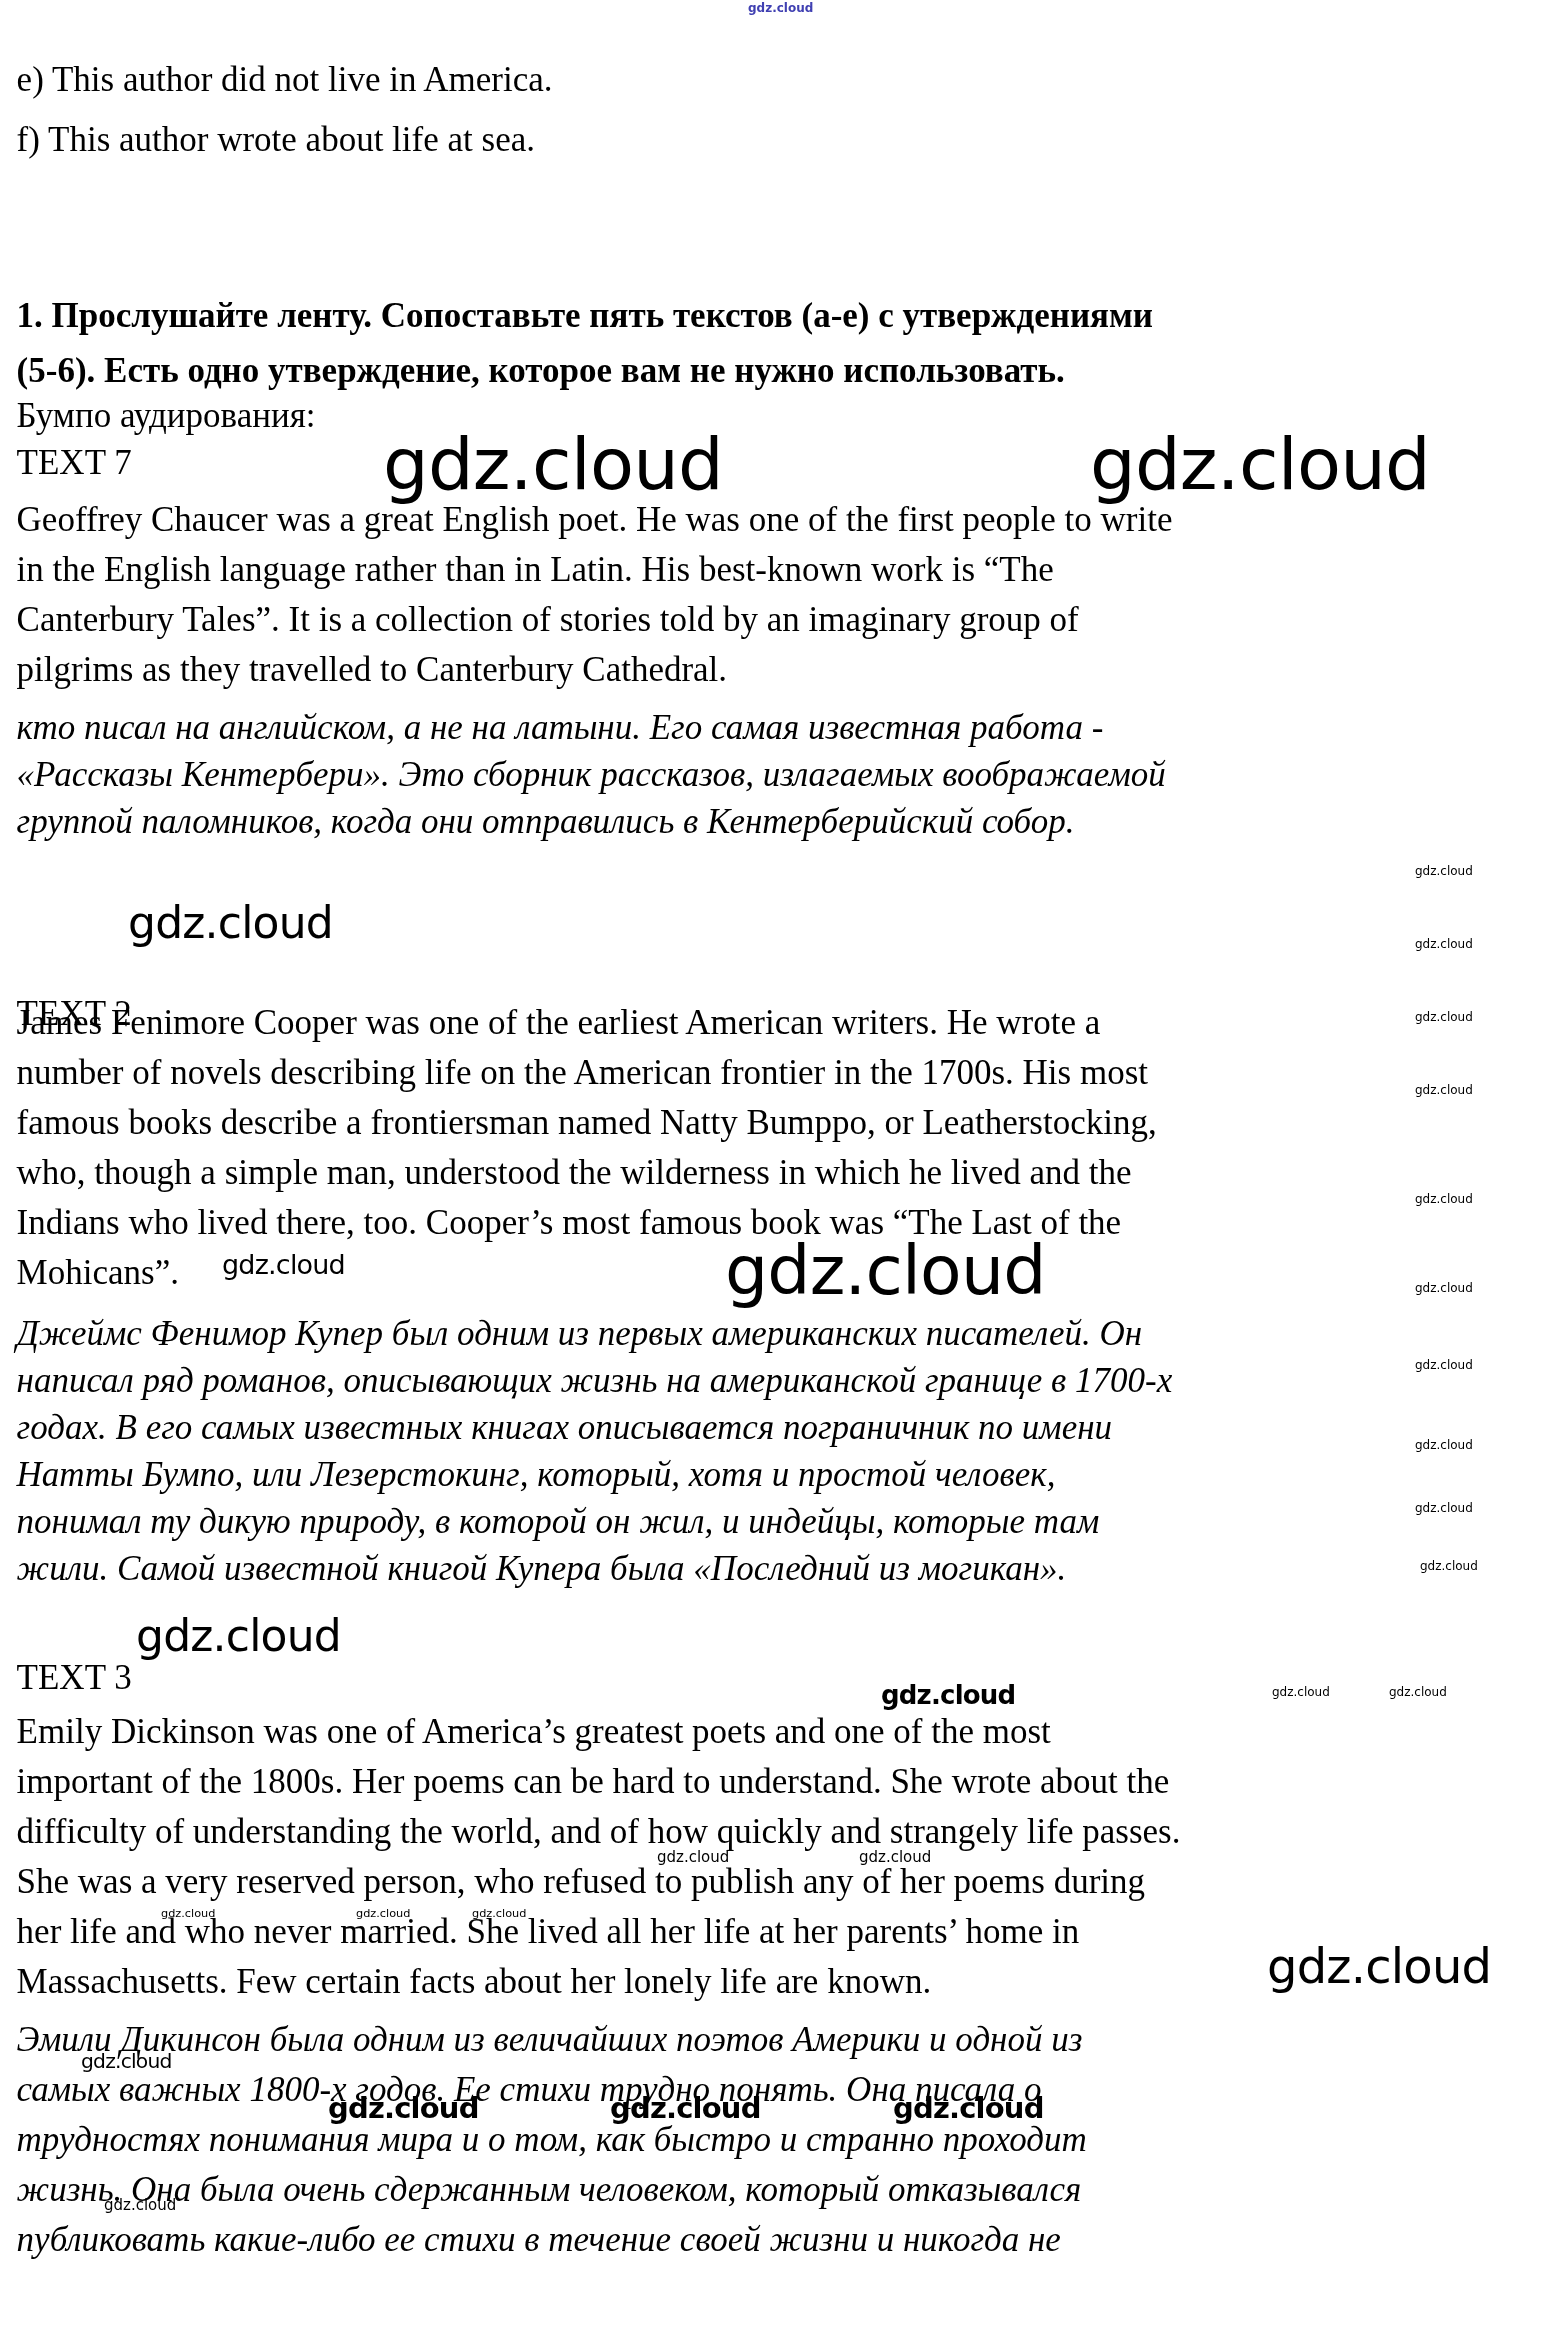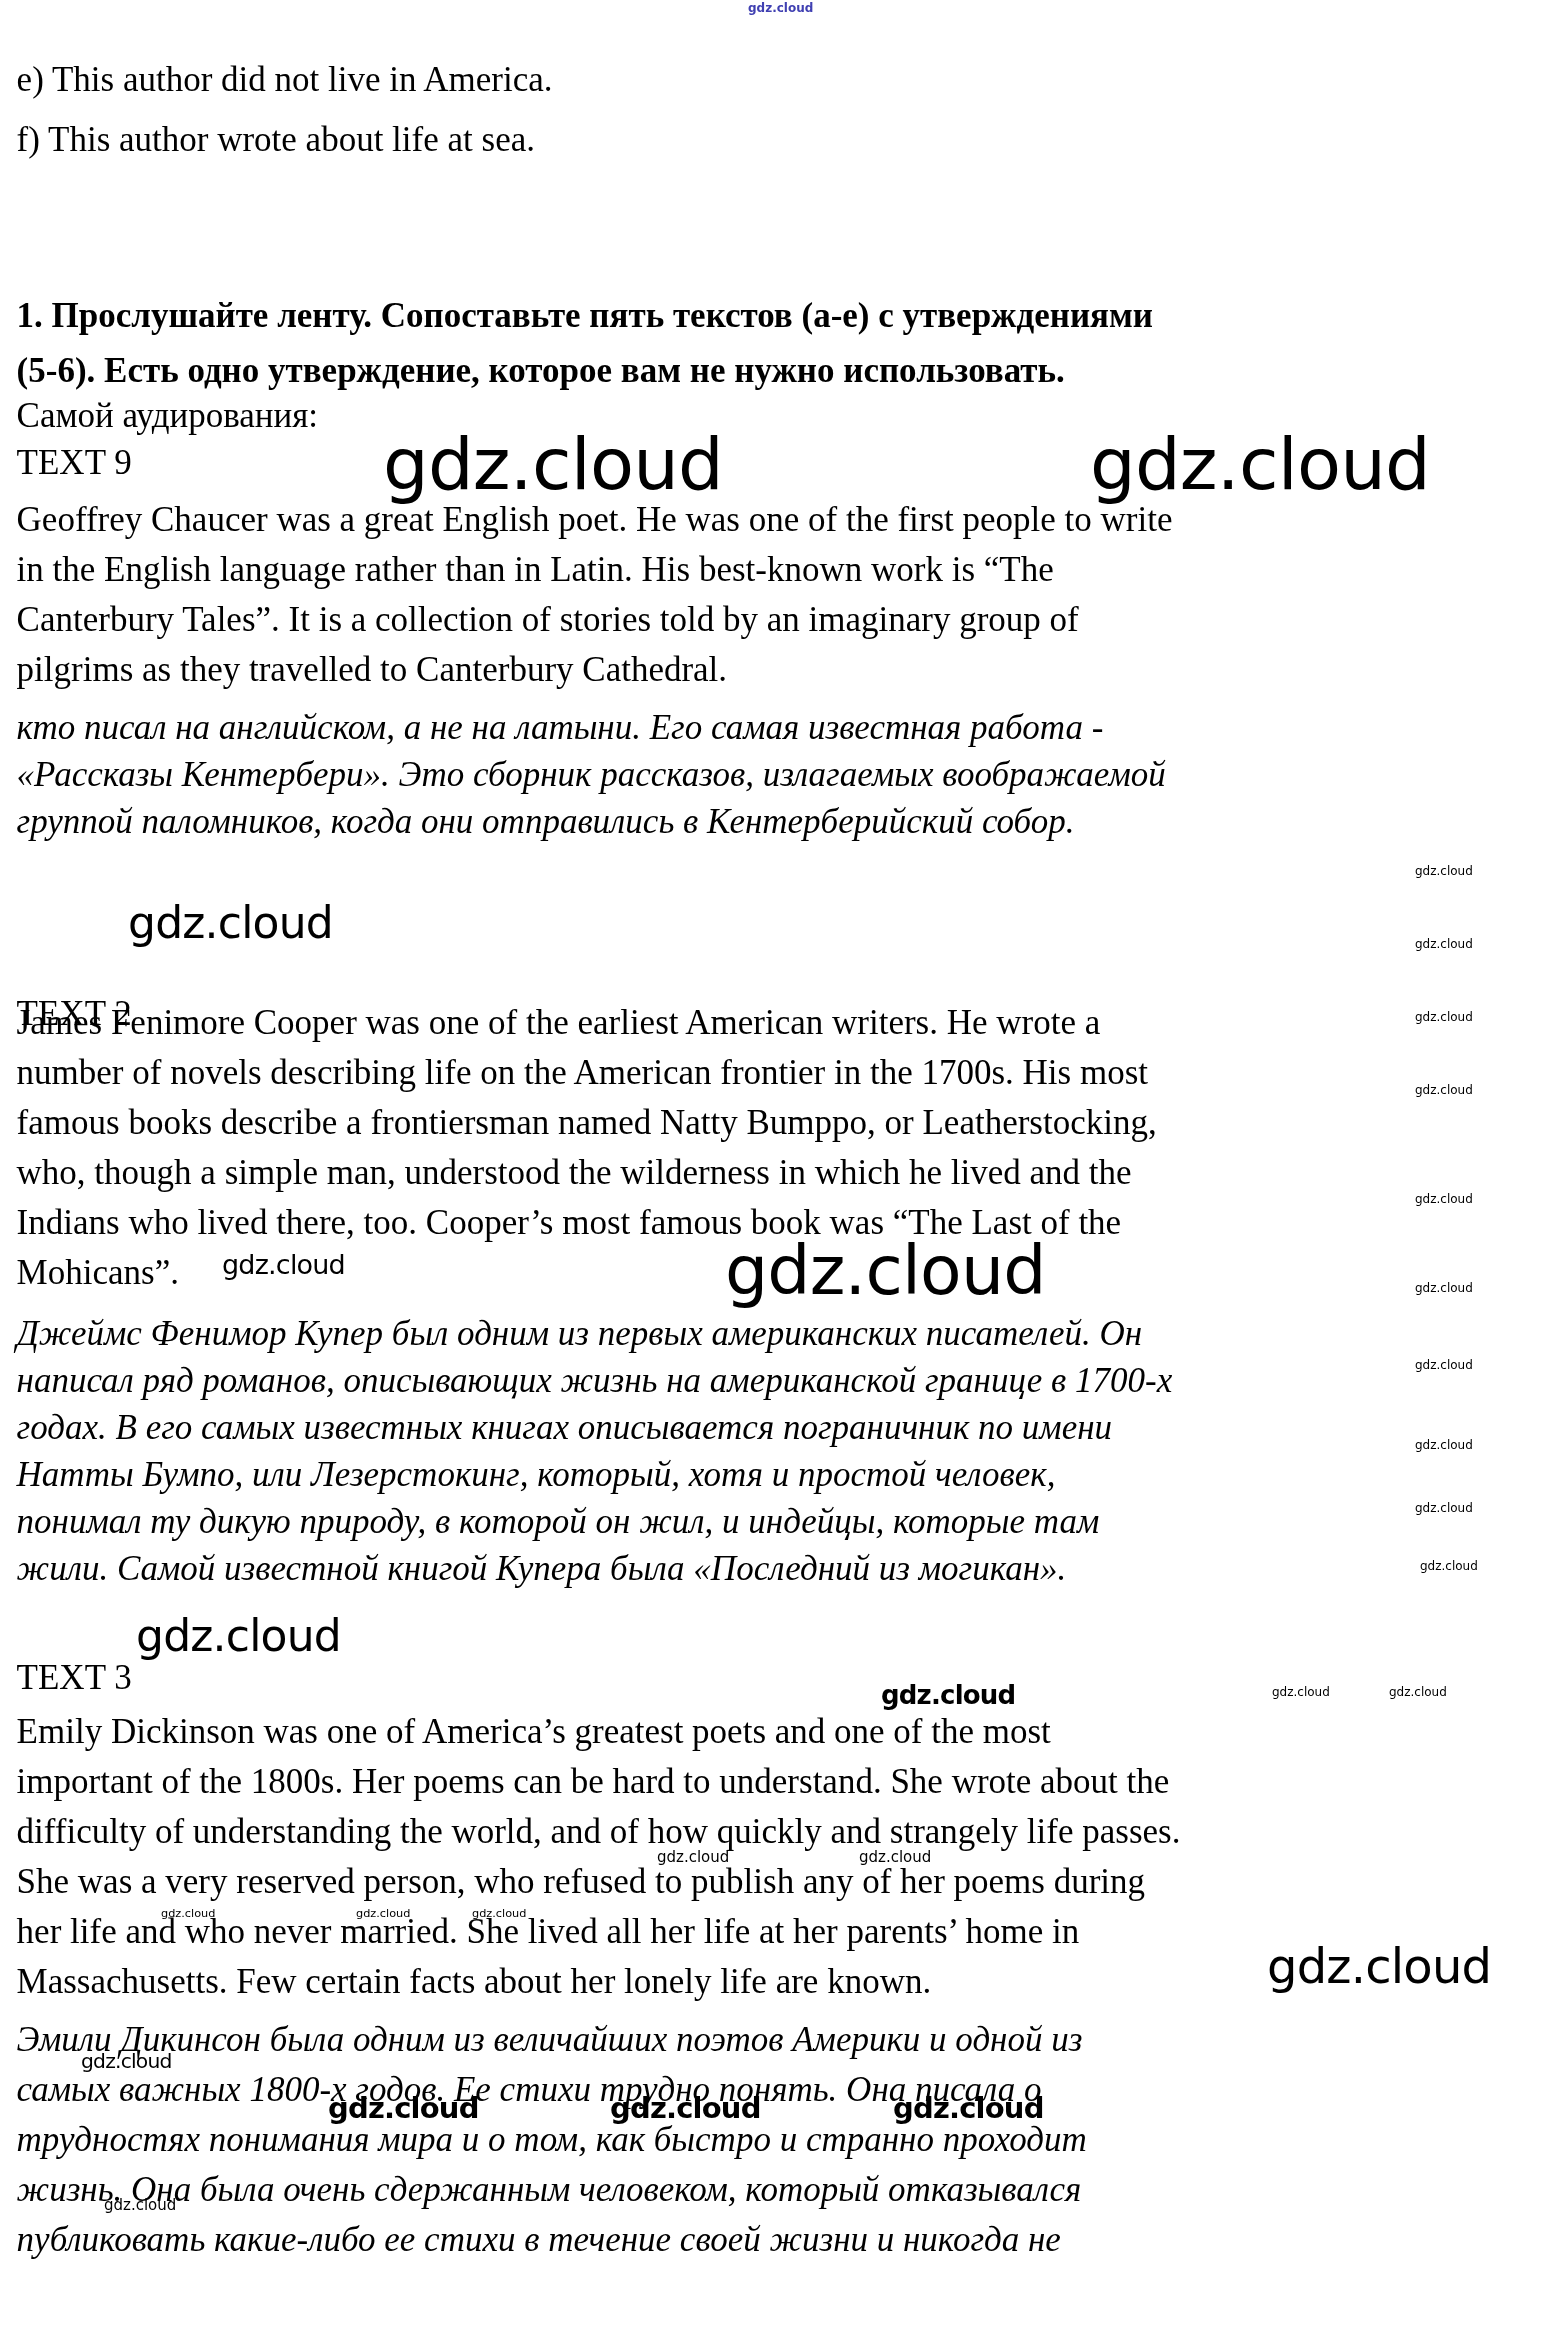--- a/index.html
+++ b/index.html
@@ -43,23 +43,23 @@
   <div class="tblock fs-body lh80" style="top:50px;">
       <div class="line">e) This author did not live in America.</div>
       <div class="line">f) This author wrote about life at sea.</div>
     </div>
 
   <div class="tblock fs-body bold lh73" style="top:288px;">
       <div class="line">1. Прослушайте ленту. Сопоставьте пять текстов (а-е) с утверждениями</div>
       <div class="line">(5-6). Есть одно утверждение, которое вам не нужно использовать.</div>
     </div>
 
-  <div class="tblock fs-body lh66" style="top:391px;">Самой аудирования:</div>
+  <div class="tblock fs-body lh66" style="top:391px;">Бумпо аудирования:</div>
 
-  <div class="tblock fs-body lh66" style="top:438px;">TEXT 9</div>
+  <div class="tblock fs-body lh66" style="top:438px;">TEXT 7</div>
   <div class="tblock fs-body lh66" style="top:495px;">
       <div class="line">Geoffrey Chaucer was a great English poet. He was one of the first people to write</div>
       <div class="line">in the English language rather than in Latin. His best-known work is “The</div>
       <div class="line">Canterbury Tales”. It is a collection of stories told by an imaginary group of</div>
       <div class="line">pilgrims as they travelled to Canterbury Cathedral.</div>
     </div>
   <div class="tblock fs-body italic lh63" style="top:704px;">
       <div class="line">кто писал на английском, а не на латыни. Его самая известная работа -</div>
       <div class="line">«Рассказы Кентербери». Это сборник рассказов, излагаемых воображаемой</div>
       <div class="line">группой паломников, когда они отправились в Кентерберийский собор.</div>

